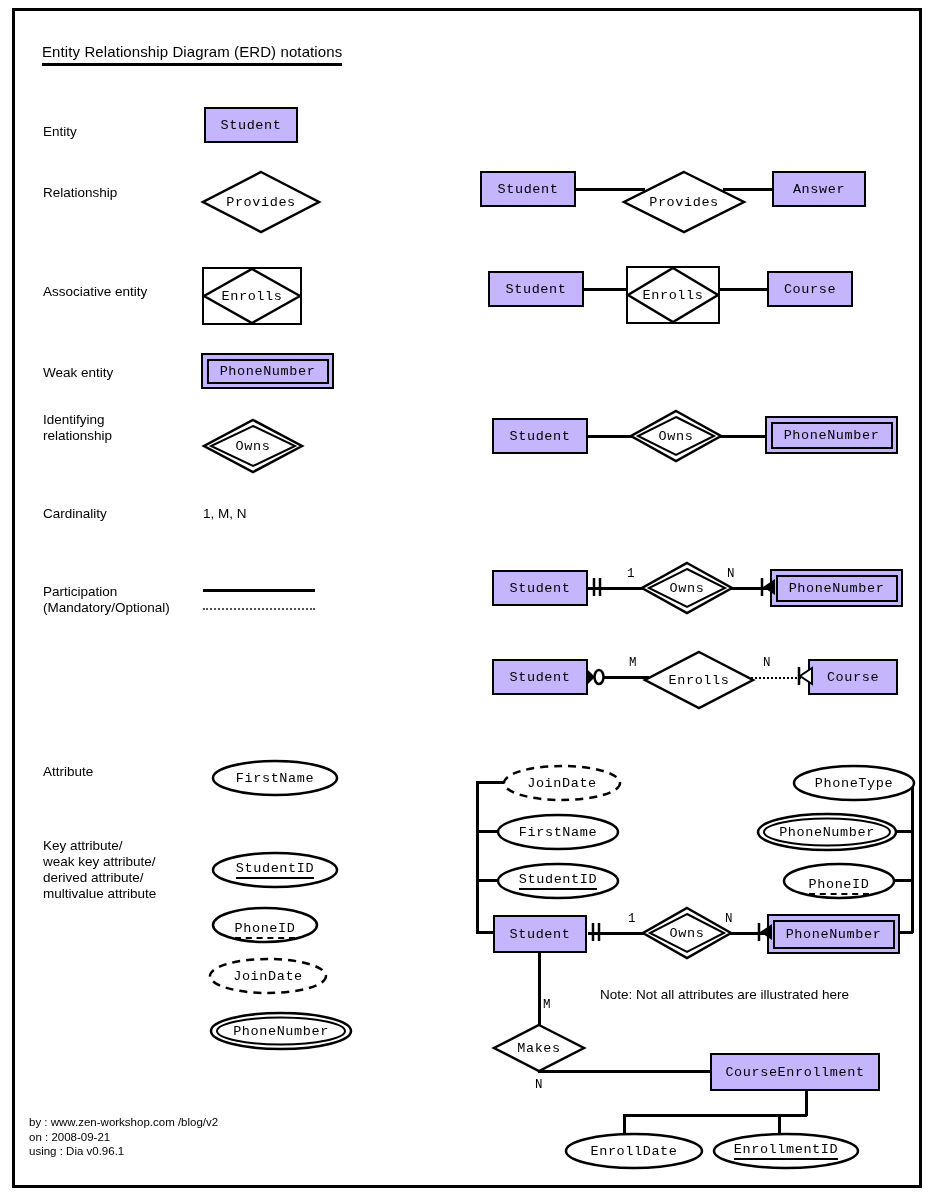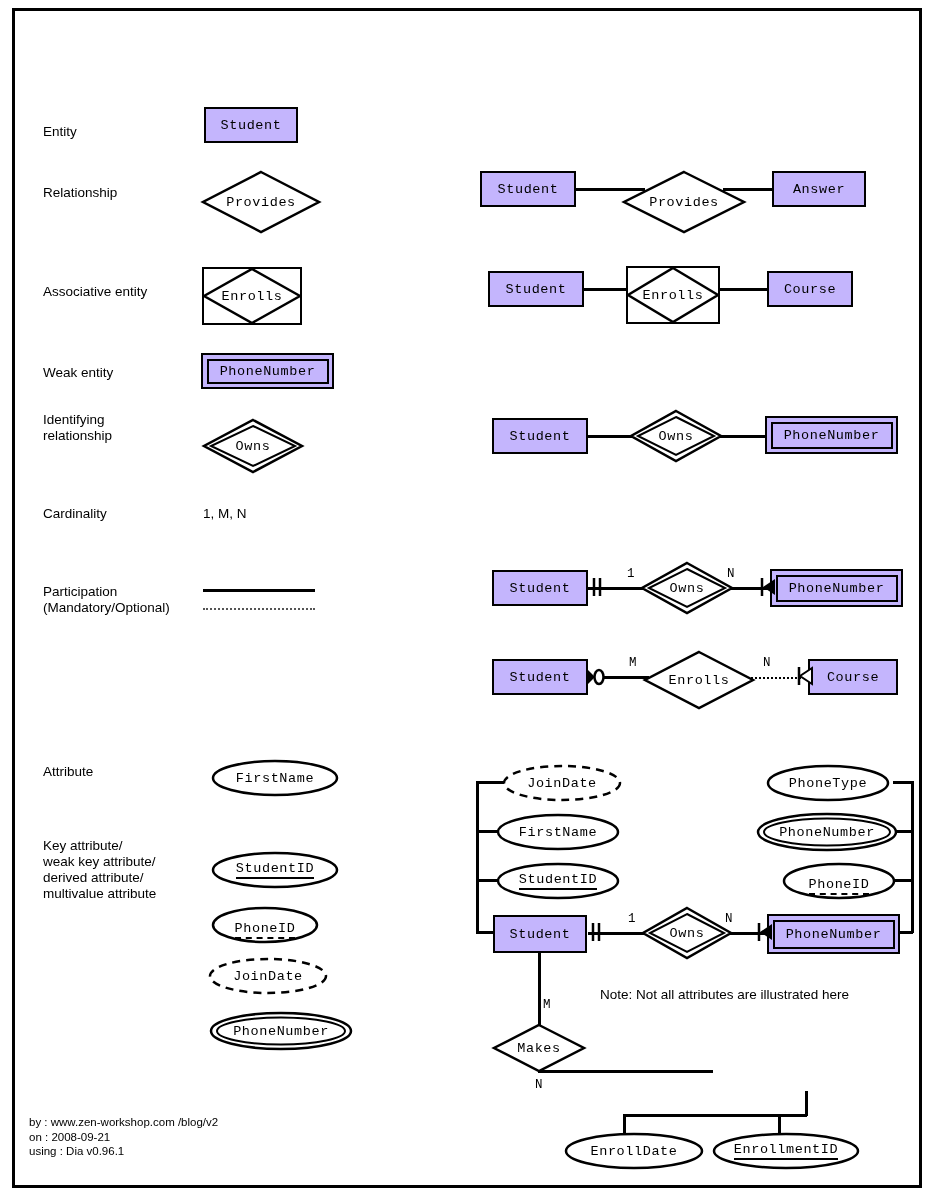--- a/index.html
+++ b/index.html
@@ -77,20 +77,21 @@
     position:absolute; font-family:"Liberation Mono", monospace;
     font-size:12.5px; z-index:6; white-space:nowrap;
   }
 </style>
 </head>
 <body>
 
 <div id="page">
 <div class="canvas">
 
+  <div class="abs title" style="left:27px; top:32px;">Entity Relationship Diagram (ERD) notations</div>
 
   <div class="abs legend" style="left:28px; top:113px;">Entity</div>
   <div class="abs legend" style="left:28px; top:174px;">Relationship</div>
   <div class="abs legend" style="left:28px; top:273px;">Associative entity</div>
   <div class="abs legend" style="left:28px; top:354px;">Weak entity</div>
   <div class="abs legend" style="left:28px; top:401px;">Identifying
 relationship</div>
   <div class="abs legend" style="left:28px; top:495px;">Cardinality</div>
   <div class="abs legend" style="left:28px; top:573px;">Participation
 (Mandatory/Optional)</div>
@@ -293,21 +294,21 @@
           <u>StudentID</u>
         </div>
   </div>
 
   <div class="ln vline" style="left:896px; top:770px; height:152px;"></div>
   <div class="ln hline" style="left:878px; top:770px; width:20px;"></div>
   <div class="ln hline" style="left:874px; top:819px; width:24px;"></div>
   <div class="ln hline" style="left:870px; top:868px; width:28px;"></div>
   <div class="ln hline" style="left:878px; top:920px; width:20px;"></div>
 
-  <div class="ell" style="left:751px; top:753px; width:124px; height:38px;">
+  <div class="ell" style="left:777px; top:753px; width:124px; height:38px;">
     <svg width="124" height="38">
           <ellipse cx="62" cy="19" rx="60" ry="17" fill="#fff" stroke="#000" stroke-width="2.5"></ellipse>
         </svg>
     <div class="lbl">PhoneType</div>
   </div>
   <div class="ell" style="left:741px; top:801px; width:142px; height:40px;">
     <svg width="142" height="40">
       <ellipse cx="71" cy="20" rx="69" ry="18" fill="#fff" stroke="#000" stroke-width="2.5"></ellipse>
       <ellipse cx="71" cy="20" rx="63" ry="13.5" fill="none" stroke="#000" stroke-width="2"></ellipse>
     </svg>
@@ -356,20 +357,21 @@
   <div class="cardlbl" style="left:528px; top:987px;">M</div>
   <div class="dia" style="left:478px; top:1013px; width:92px; height:48px;text-decoration:underline;">
     <svg width="92" height="48">
           <polygon points="46,1 91,24 46,47 1,24" fill="#fff" stroke="#000" stroke-width="2.5"></polygon>
         </svg>
     <div class="lbl">Makes</div>
   </div>
   <div class="cardlbl" style="left:520px; top:1067px;">N</div>
 
   <div class="ln hline" style="left:523px; top:1059px; width:175px;"></div>
+  <div class="abs box" style="left:695px; top:1042px; width:170px; height:38px;">CourseEnrollment</div>
 
   <div class="ln vline" style="left:790px; top:1080px; height:25px;"></div>
   <div class="ln hline" style="left:608px; top:1103px; width:184px;"></div>
   <div class="ln vline" style="left:608px; top:1103px; height:20px;"></div>
   <div class="ln vline" style="left:763px; top:1103px; height:20px;"></div>
 
   <div class="ell" style="left:549px; top:1121px; width:140px; height:38px;">
     <svg width="140" height="38">
           <ellipse cx="70" cy="19" rx="68" ry="17" fill="#fff" stroke="#000" stroke-width="2.5"></ellipse>
         </svg>

